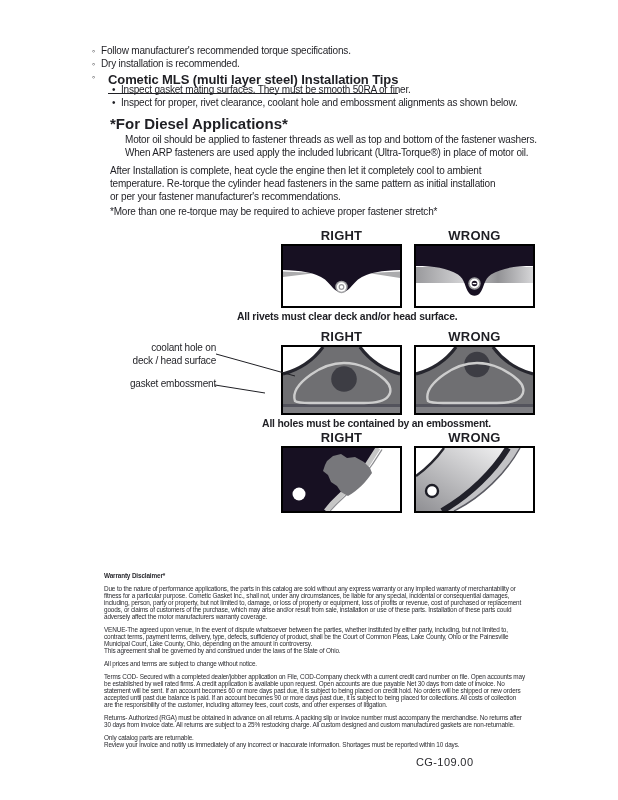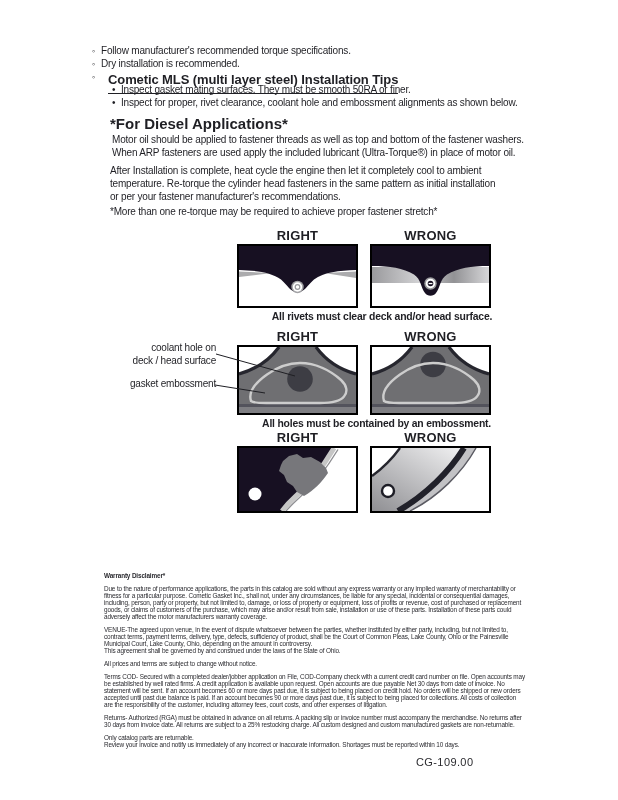--- a/index.html
+++ b/index.html
@@ -16,31 +16,31 @@
   }
   
   #bullets{top:45px;left:92px;font-size:10px;letter-spacing:-.2px;line-height:12.9px;white-space:nowrap;}
   .bullet{display:flex;align-items:baseline;}
   .bullet .mk{width:9px;font-size:9px;}
   .bullet.sub{margin-left:20px;}
   .bullet.sub .mk{font-size:10px;}
   
   #diesel-heading{top:115px;left:110px;font-size:15px;font-weight:700;}
   .para{white-space:pre-line;font-size:10px;letter-spacing:-.2px;line-height:12.8px;}
-  #diesel-para1{top:134px;left:112px;}
+  #diesel-para1{top:134px;left:125px;}
   #diesel-para2{top:165px;left:110px;}
   #diesel-note{top:206px;left:110px;font-size:10px;letter-spacing:-.2px;}
   
   .dg{left:237px;width:254px;}
   #dg1{top:228px;} #dg2{top:329px;} #dg3{top:430px;}
-  .dg-row{display:flex;gap:12px;}
+  .dg-row{display:flex;gap:12px;margin-left:44px;}
   .fig{width:121px;}
   .fig-label{text-align:center;font-weight:700;font-size:13px;letter-spacing:.2px;height:16px;}
   .fig svg{display:block;border:2px solid #000;background:#fff;}
-  .dg-caption{font-weight:700;font-size:10.4px;letter-spacing:-.2px;margin-top:3px;white-space:pre-line;width:290px;text-align:center;}
+  .dg-caption{font-weight:700;font-size:10.4px;letter-spacing:-.2px;margin-top:3px;white-space:pre-line;width:290px;}
   .dg-caption.center{text-align:right;width:254px;}
   
   .side-label{font-size:10px;letter-spacing:-.2px;line-height:13px;text-align:right;white-space:pre-line;}
   #label-coolant{top:341px;left:110px;width:106px;}
   #label-embossment{top:377px;left:96px;width:120px;}
   #leader-lines{top:346px;left:210px;z-index:5;pointer-events:none;}
   
   .f-dark{fill:var(--diagram_dark,#171022);}
   .f-white{fill:#ffffff;}
   .f-wedge{fill:#ababad;}

